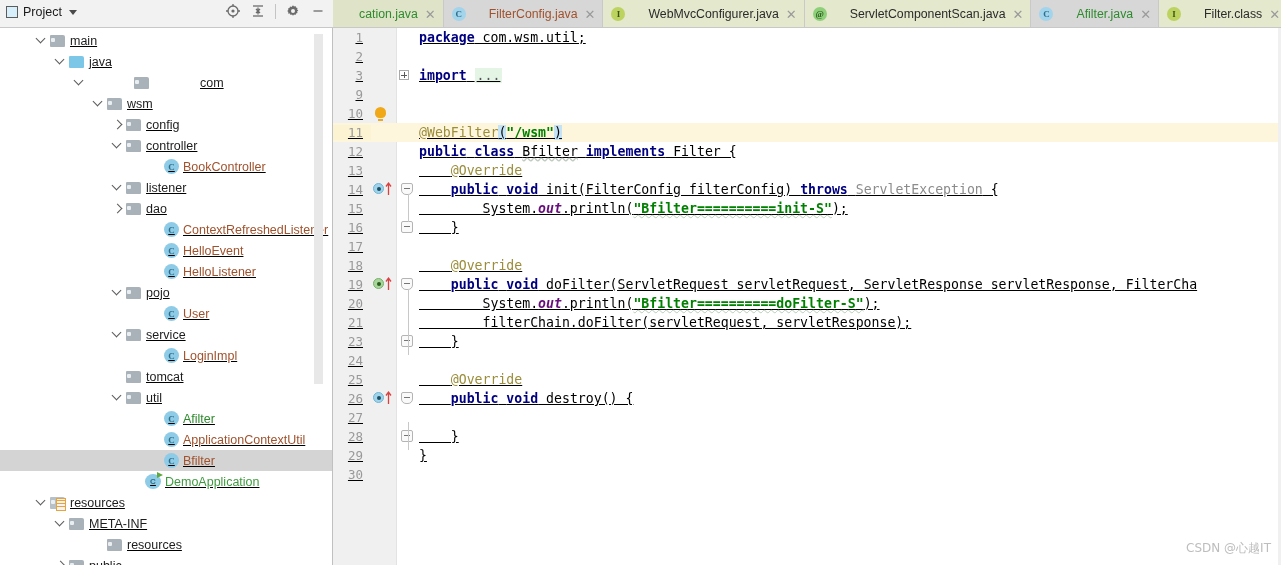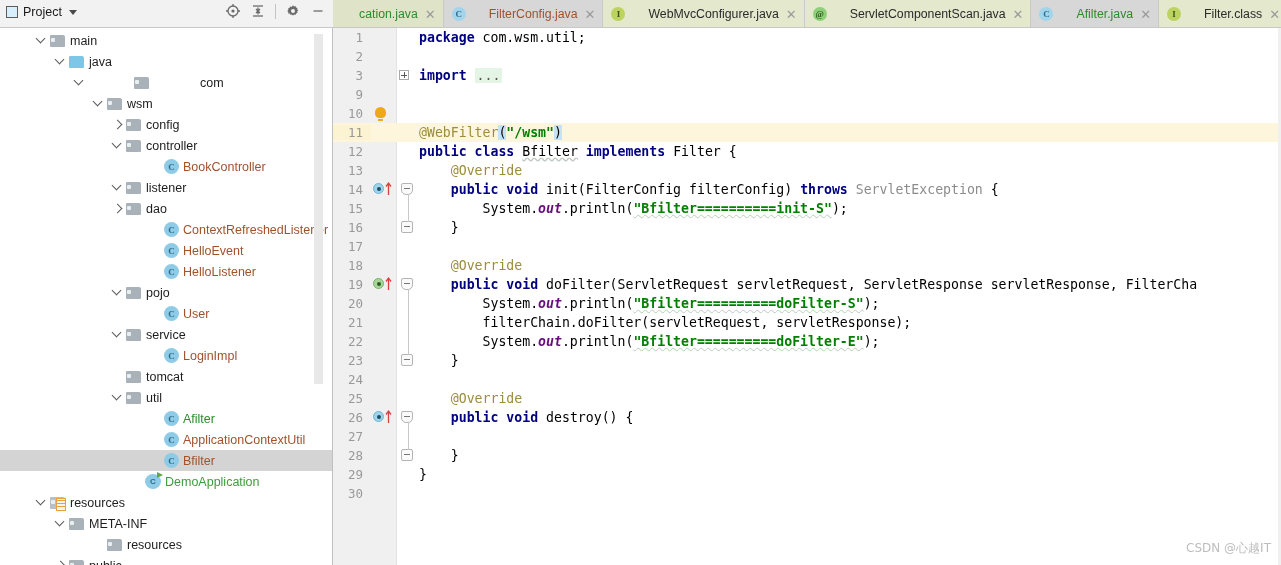--- a/index.html
+++ b/index.html
@@ -63,21 +63,21 @@
     width: 14px; height: 14px; border-radius: 50%;
     display: inline-flex; align-items: center; justify-content: center;
     font-size: 9px; font-weight: bold; color: #ffffff;
     font-family: "Liberation Serif", serif; flex: 0 0 14px;
   }
   .ic-class { background: #a2d4ec; color: #2f6d8c; }
   .ic-iface { background: #bcd35f; color: #3b5219; }
   .ic-anno  { background: #8ed07a; color: #2e5c1e; }
 
   
-  .mainrow { flex: 1 1 auto; display: flex; min-height: 0; }
+  .mainrow { flex: 1 1 auto; display: flex; min-height: 0; text-decoration: underline; }
 
   
   .sidebar {
     width: 333px; flex: 0 0 333px;
     background: #ffffff;
     position: relative;
     overflow: hidden;
     border-right: 1px solid #c0c0c0;
   }
   .tree { position: relative; padding-top: 2px; }
@@ -598,26 +598,20 @@
             <span class="foldcol"></span>
             <span class="codetext">        System.<span class="stat">out</span>.println(<span class="str squig">"Bfilter==========doFilter-S"</span>);</span>
           </div>
           <div class="cline">
             <span class="gutnum">21</span>
             <span class="gutmark"></span>
             <span class="foldcol"></span>
             <span class="codetext">        filterChain.doFilter(servletRequest, servletResponse);</span>
           </div>
           <div class="cline">
-            <span class="gutnum">22</span>
-            <span class="gutmark"></span>
-            <span class="foldcol"></span>
-            <span class="codetext">        System.<span class="stat">out</span>.println(<span class="str squig">"Bfilter==========doFilter-E"</span>);</span>
-          </div>
-          <div class="cline">
             <span class="gutnum">23</span>
             <span class="gutmark"></span>
             <span class="foldcol">
               <span class="foldbox"></span>
             </span>
             <span class="codetext">    }</span>
           </div>
           <div class="cline">
             <span class="gutnum">24</span>
             <span class="gutmark"></span>

